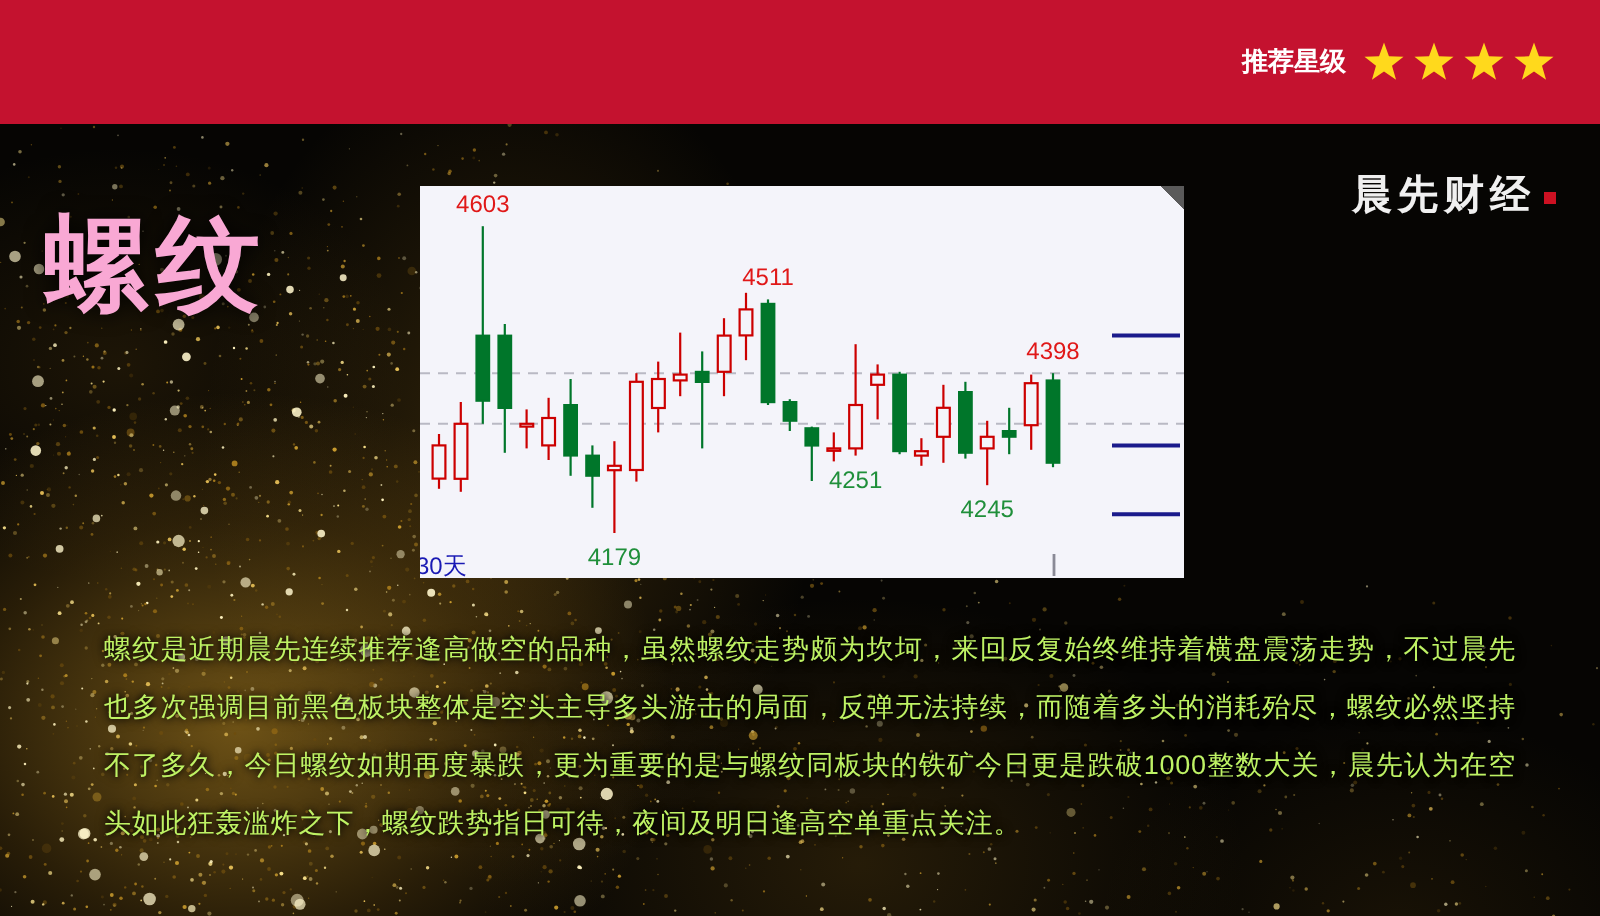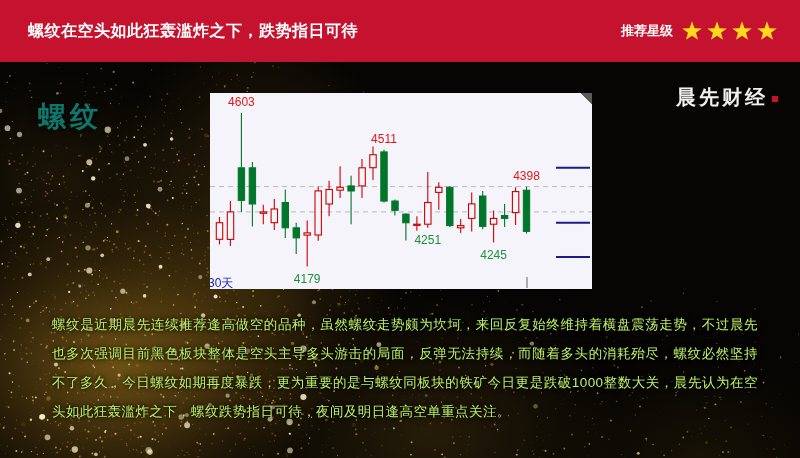--- a/index.html
+++ b/index.html
@@ -48,22 +48,22 @@
   .brand-name {
     position:absolute; right:22px; top:84px;
     color:#f0f0f0; font-size:20px; font-weight:bold; letter-spacing:3px;
     white-space:nowrap;
   }
   .brand-dot {
     display:inline-block; width:6px; height:6px; background:#cc1122;
     margin-left:4px; vertical-align:2px;
   }
   .product-title {
-    position:absolute; left:38px; top:98px;
-    color:#0f766e; font-size:28px; font-weight:bold; letter-spacing:4px;
+    position:absolute; left:22px; top:98px;
+    color:#f9a8d4; font-size:52px; font-weight:bold; letter-spacing:4px;
     white-space:nowrap;
     text-shadow:0 0 10px rgba(0,0,0,0.9);
   }
 
   
   .chart-panel {
     position:absolute; left:210px; top:93px; width:382px; height:196px;
     background:#f4f4fa; overflow:hidden;
   }
   .chart-panel svg { display:block; }
@@ -2390,21 +2390,20 @@
           <circle cx="303.4" cy="335.0" r="3.07" fill="#fff6cc" opacity="0.85"></circle>
           <circle cx="264.1" cy="188.4" r="3.36" fill="#fff6cc" opacity="0.88"></circle>
           <circle cx="93.2" cy="116.4" r="2.19" fill="#fff6cc" opacity="0.89"></circle>
           <circle cx="127.0" cy="96.7" r="2.42" fill="#fff6cc" opacity="0.48"></circle>
           <circle cx="42.5" cy="354.7" r="2.71" fill="#fff6cc" opacity="0.81"></circle>
         </svg>
     </div>
   </div>
 
   <div class="header">
-    <div class="header-title">螺纹在空头如此狂轰滥炸之下，跌势指日可待</div>
     <div class="rating-wrap">
       <span class="rating-label">推荐星级</span>
       <span class="stars" id="stars-host">
           <svg class="star" viewBox="0 0 24 24">
             <path d="M12.00,1.40L14.70,8.88L22.65,9.14L16.37,14.02L18.58,21.66L12.00,17.20L5.42,21.66L7.63,14.02L1.35,9.14L9.30,8.88Z" fill="#ffd91c"></path>
           </svg>
           <svg class="star" viewBox="0 0 24 24">
             <path d="M12.00,1.40L14.70,8.88L22.65,9.14L16.37,14.02L18.58,21.66L12.00,17.20L5.42,21.66L7.63,14.02L1.35,9.14L9.30,8.88Z" fill="#ffd91c"></path>
           </svg>
           <svg class="star" viewBox="0 0 24 24">

